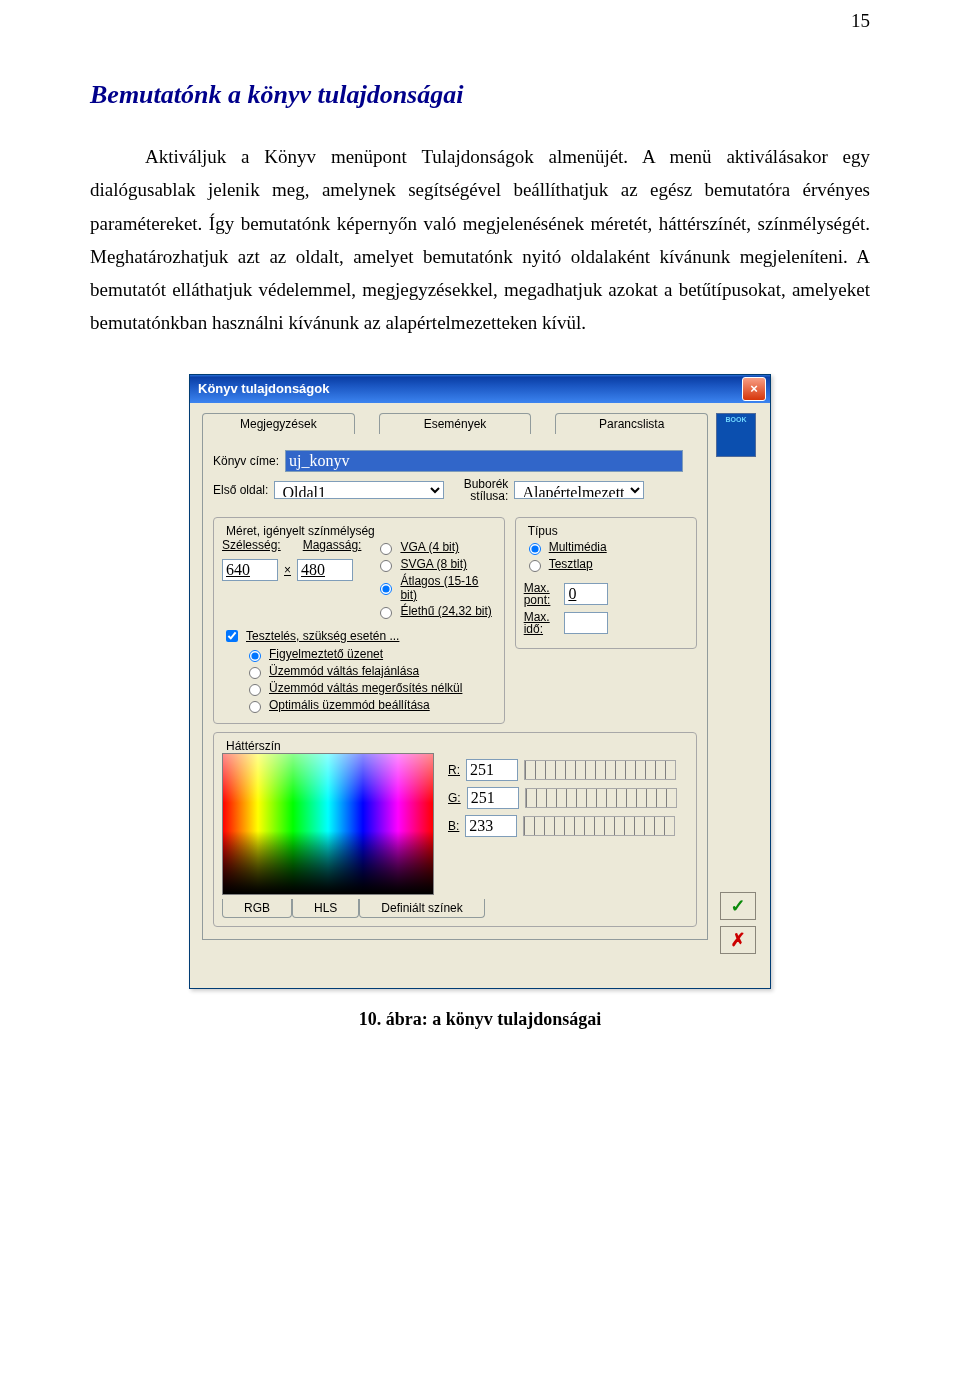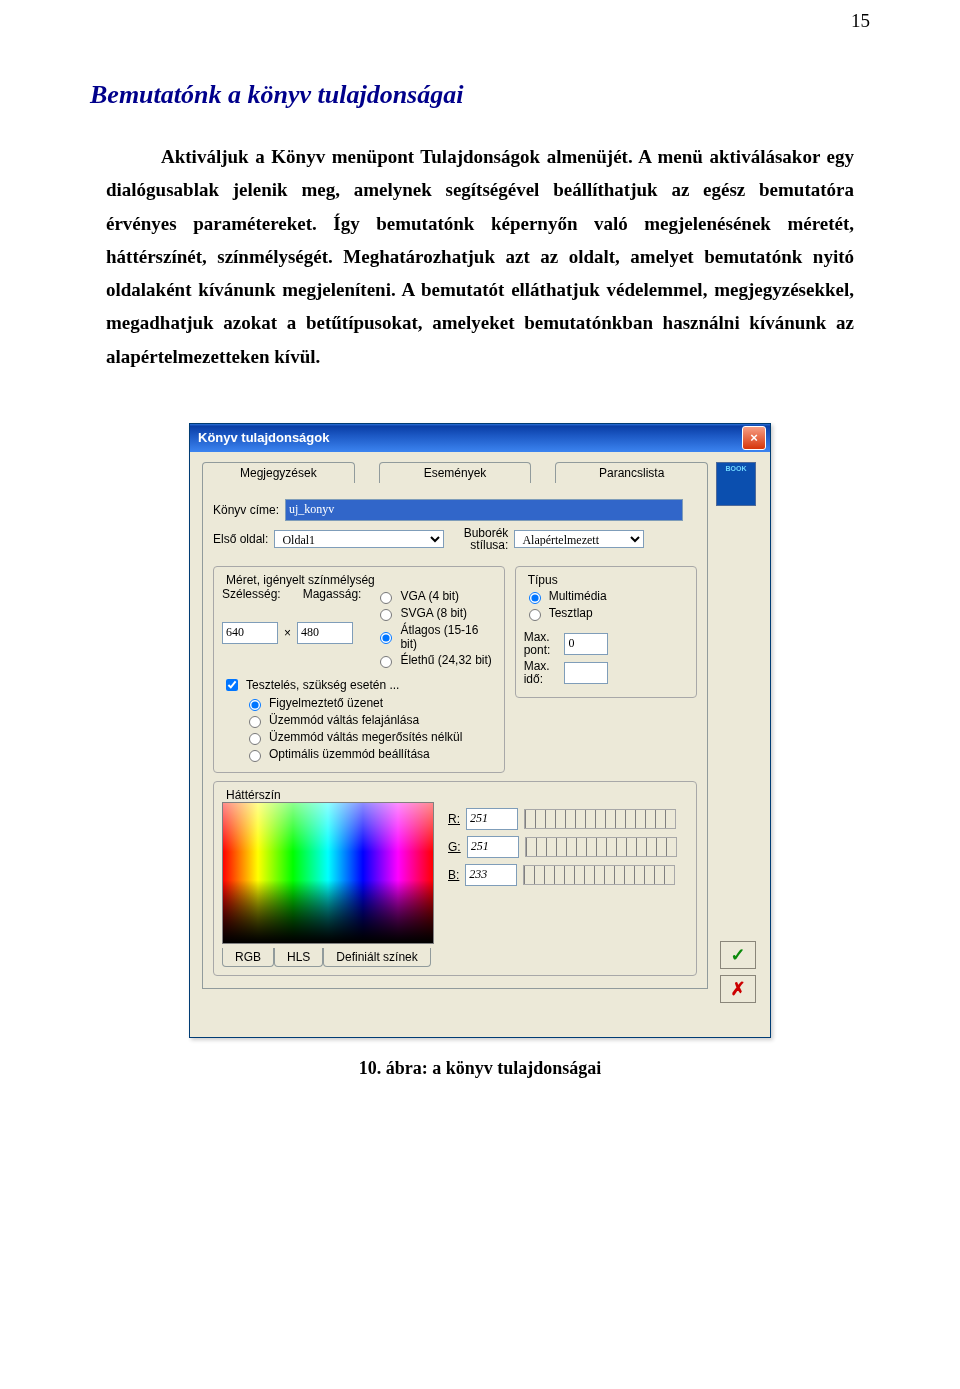--- a/index.html
+++ b/index.html
@@ -25,22 +25,21 @@
     font-style: italic;
     font-weight: bold;
     font-size: 26px;
     margin: 40px 0 30px 0;
   }
   p.body-para {
     font-size: 19px;
     line-height: 1.75;
     text-align: justify;
     text-indent: 55px;
-    margin: 16px;
-    font-weight: bold;
+    margin: 0;
   }
   .caption {
     text-align: center;
     font-weight: bold;
     font-size: 18px;
     margin-top: 20px;
   }
 
   
   .shot-wrap {
@@ -111,21 +110,21 @@
   .tab-panel {
     border: 1px solid #919B9C;
     border-top: none;
     padding: 10px 10px 12px 10px;
     margin-right: 50px;
     background:#ECE9D8;
   }
   .row { display: flex; align-items: center; margin: 6px 0; gap:6px; }
   .field-label { white-space: nowrap; }
   input.txt, select.sel {
-    font-family: Tahoma; font-size:12px;
+    font-family: Tahoma; font-size:16px;
     border:1px solid #7F9DB9; background:#fff;
     height:18px; padding:1px 3px;
   }
   .sel { background:#fff; height:20px; }
 
   .row1 .field-label{color:#000;}
   .row1 input { width: 390px; background:#3166C9; color:#fff; border:1px solid #7F9DB9;}
 
   .row2 select{width:170px;}
   .row2 .bs{width:130px;}
@@ -136,30 +135,30 @@
     padding: 6px 8px 8px 8px;
     margin-top:8px;
   }
   .legend {
     margin-top:-14px;
     background:#ECE9D8;
     display:inline-block;
     padding:0 4px;
     font-size:12px;
   }
-  .two-cols { display:flex; gap:10px; }
+  .two-cols { display:flex; gap:10px;text-decoration:underline; }
   .col-left{flex:1.6;}
   .col-right{flex:1;}
 
   .radio-row, .chk-row { display:flex; align-items:center; gap:5px; margin:2px 0; font-size:12px;}
   .radio, .chk { width:12px;height:12px;}
 
   .size-box input{width:48px;}
   .whx{color:#000;}
-  .size-inputs{display:flex;align-items:center;gap:18px;}
+  .size-inputs{display:flex;align-items:center;gap:4px;}
 
   .sub-indent{margin-left:22px;}
 
   .max-row{display:flex;align-items:center;gap:14px;margin:4px 0;}
   .max-row input{width:36px;}
 
   .hattar-area{display:flex;gap:14px;align-items:flex-start;}
   .picker{
     width:210px;height:140px;border:1px solid #808080;
     background:
@@ -168,33 +167,33 @@
         hsl(0,100%,50%),hsl(60,100%,50%),hsl(120,100%,50%),
         hsl(180,100%,50%),hsl(240,100%,50%),hsl(300,100%,50%),hsl(360,100%,50%));
     position:relative;
   }
   .picker::before{
     content:"";position:absolute;inset:0;
     background:linear-gradient(to bottom, rgba(255,255,255,1), rgba(255,255,255,0) 35%, rgba(0,0,0,0) 55%, rgba(0,0,0,1));
     mix-blend-mode:normal;opacity:0.55;
   }
   .rgb-box .row{margin:6px 0;}
-  .rgb-box input{width:44px;font-style:italic;}
+  .rgb-box input{width:44px;}
   .slider{
     width:150px;height:18px;border:1px solid #A8A8A8;border-radius:0;
     background:
       repeating-linear-gradient(to right, #808080 0 1px, transparent 1px 10px);
     position:relative;
   }
 
   .color-tabs{display:flex;margin-top:4px;}
   .color-tabs .ctab{
     border:1px solid #919B9C;border-top:none;
     border-radius:0 0 4px 4px;
-    padding:2px 12px;font-size:12px;background:#ECE9D8;
+    padding:2px 21px;font-size:12px;background:#ECE9D8;
   }
   .color-tabs .ctab.active{font-weight:normal;background:#ECE9D8;}
 
   .dlg-buttons{
     position:absolute;right:14px;bottom:34px;
     display:flex;flex-direction:column;gap:6px;
   }
   .dlg-btn{width:34px;height:26px;border:1px solid #8A867A;background:#ECE9D8;display:flex;align-items:center;justify-content:center;}
   .ok-mark{color:#0A8A0A;font-weight:bold;font-size:18px;}
   .cancel-mark{color:#C00;font-weight:bold;font-size:18px;}

